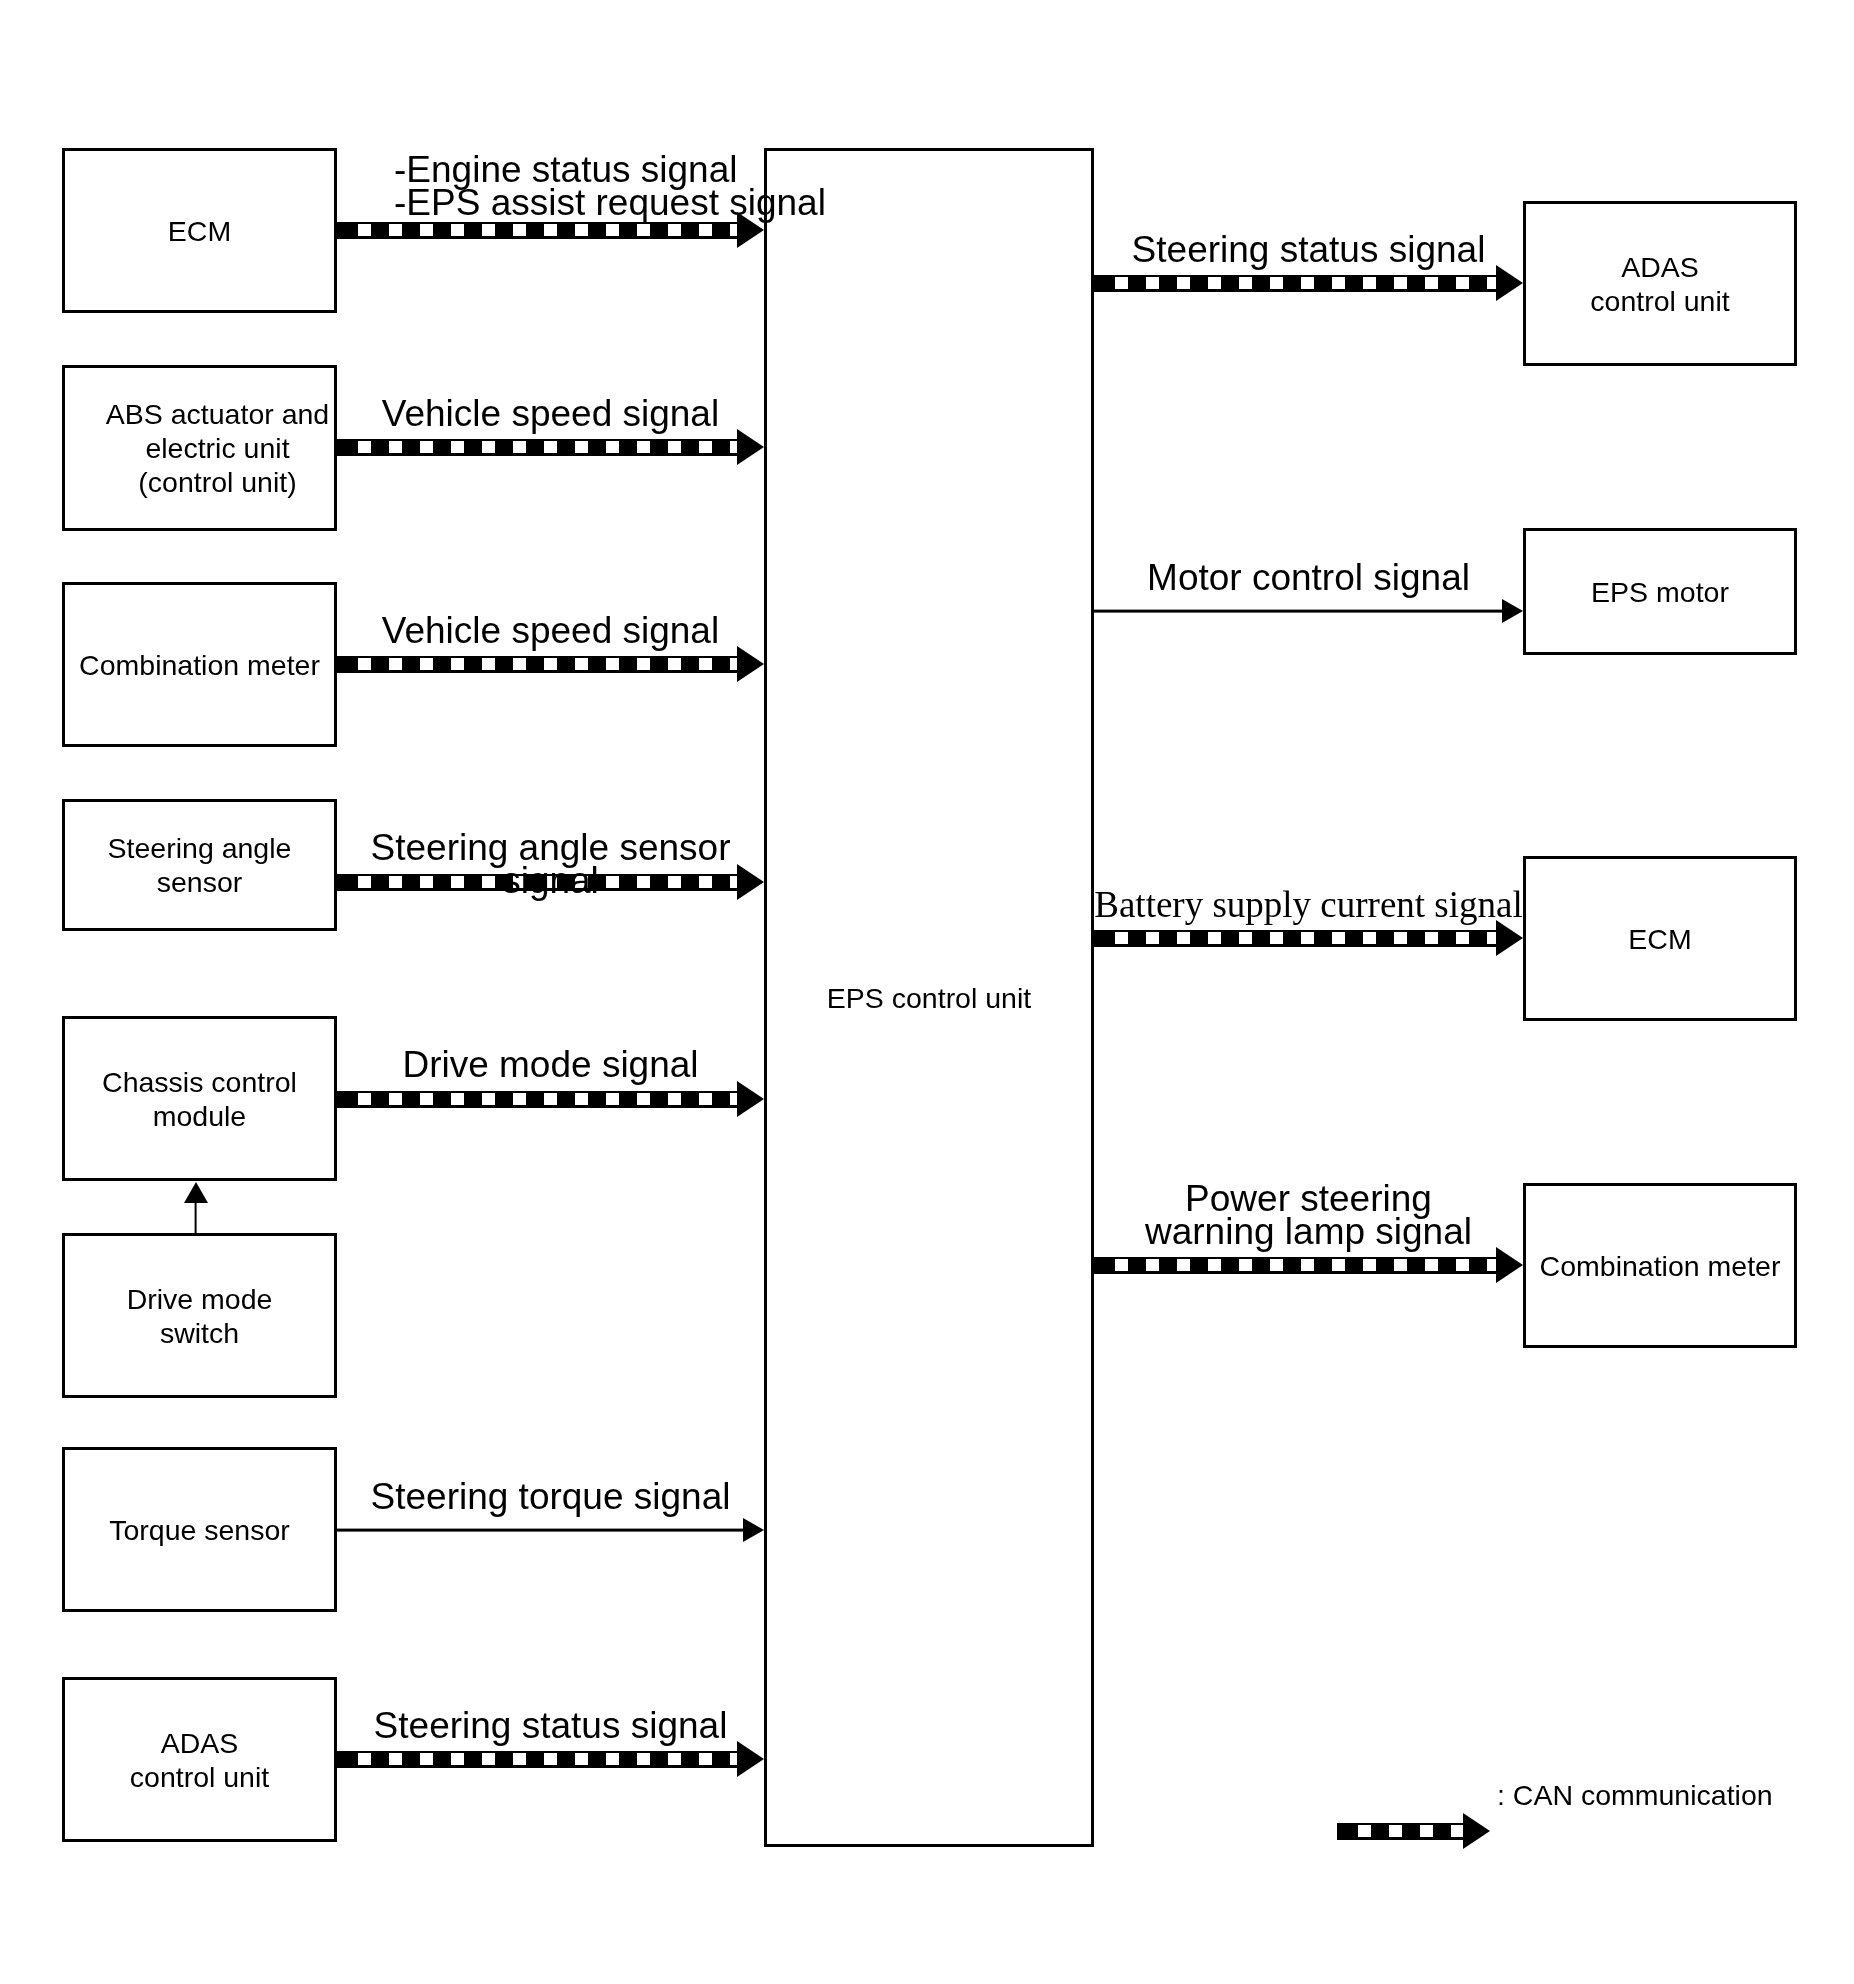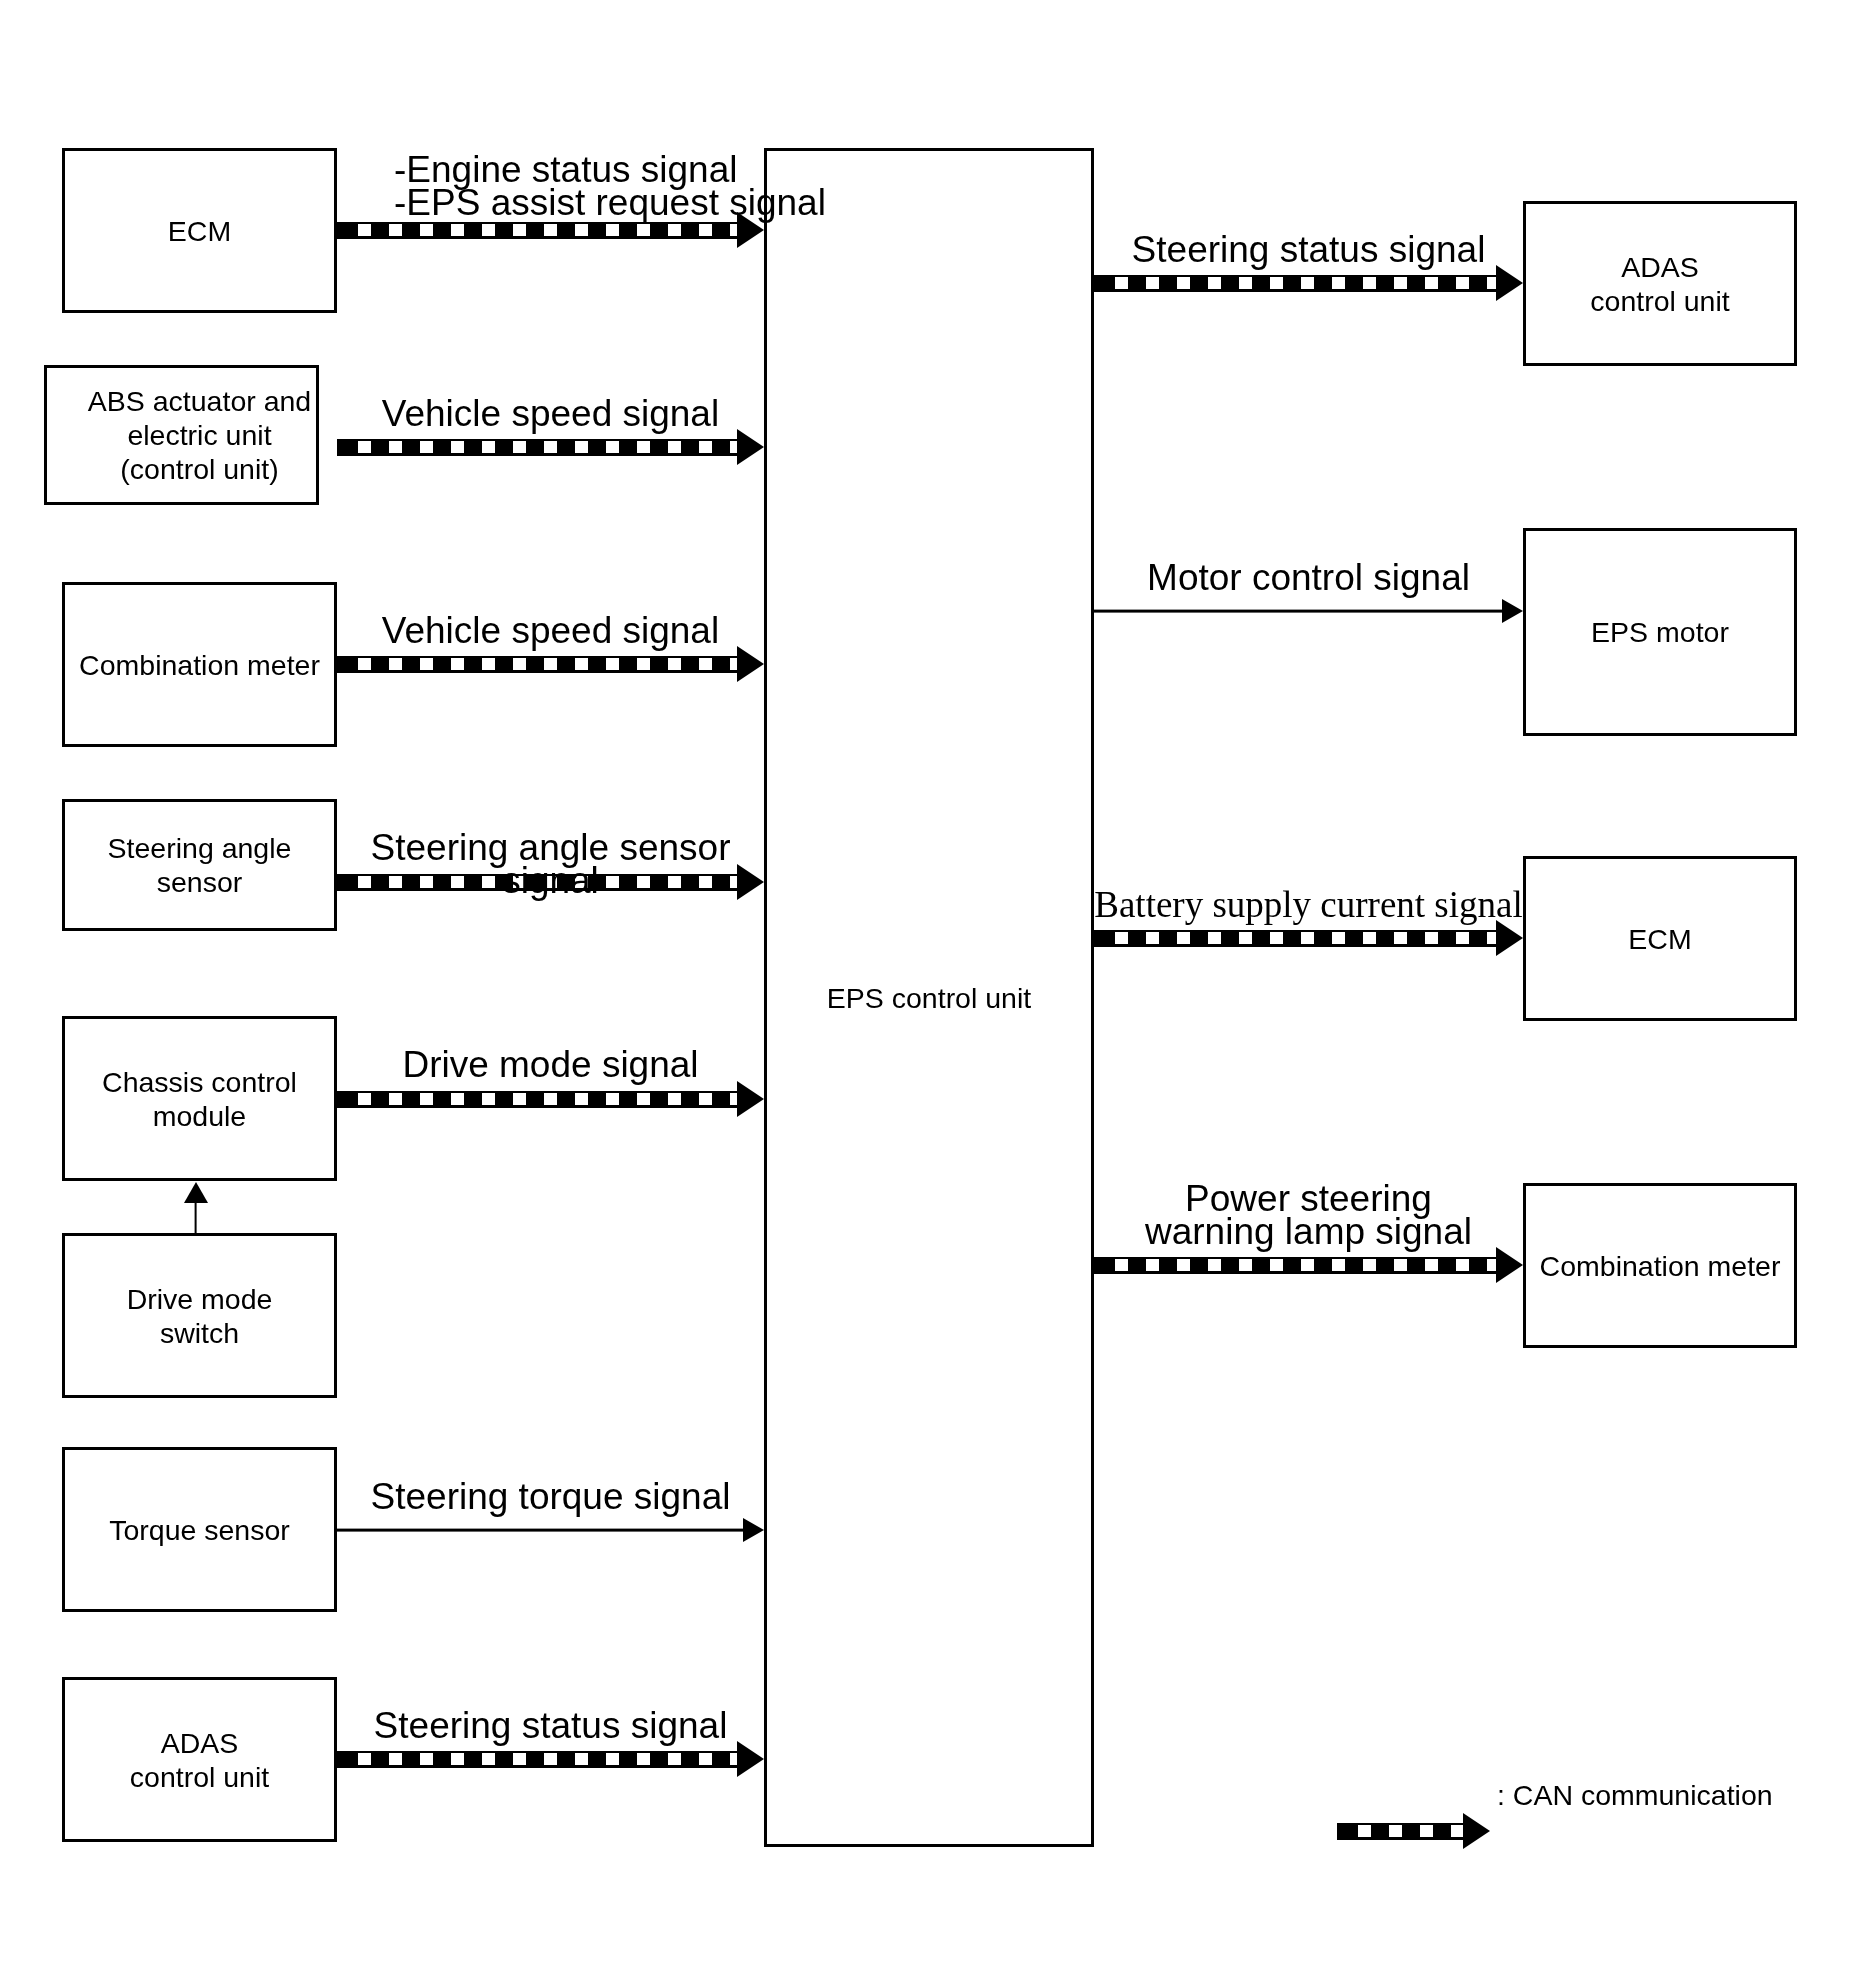--- a/index.html
+++ b/index.html
@@ -92,21 +92,21 @@
   }
 </style>
 </head>
 <body>
 
 <div id="canvas">
 
   <div class="box" style="left:62px; top:148px; width:275px; height:165px;">
     <span class="box-label">ECM</span>
   </div>
-  <div class="box" style="left:44px; top:365px; width:275px; height:140px;padding-left:36px;">
+  <div class="box" style="left:62px; top:365px; width:275px; height:166px;padding-left:36px;">
     <span class="box-label">ABS actuator and
 electric unit
 (control unit)</span>
   </div>
   <div class="box" style="left:62px; top:582px; width:275px; height:165px;">
     <span class="box-label">Combination meter</span>
   </div>
   <div class="box" style="left:62px; top:799px; width:275px; height:132px;">
     <span class="box-label">Steering angle
 sensor</span>
@@ -128,21 +128,21 @@
   </div>
 
   <div class="box" style="left:764px; top:148px; width:330px; height:1699px;">
     <span class="box-label">EPS control unit</span>
   </div>
 
   <div class="box" style="left:1523px; top:201px; width:274px; height:165px;">
     <span class="box-label">ADAS
 control unit</span>
   </div>
-  <div class="box" style="left:1523px; top:528px; width:274px; height:208px;">
+  <div class="box" style="left:1523px; top:528px; width:274px; height:127px;">
     <span class="box-label">EPS motor</span>
   </div>
   <div class="box" style="left:1523px; top:856px; width:274px; height:165px;">
     <span class="box-label">ECM</span>
   </div>
   <div class="box" style="left:1523px; top:1183px; width:274px; height:165px;">
     <span class="box-label">Combination meter</span>
   </div>
 
   <div class="arrow-can" style="left:337px; top:222px; width:427px;">

